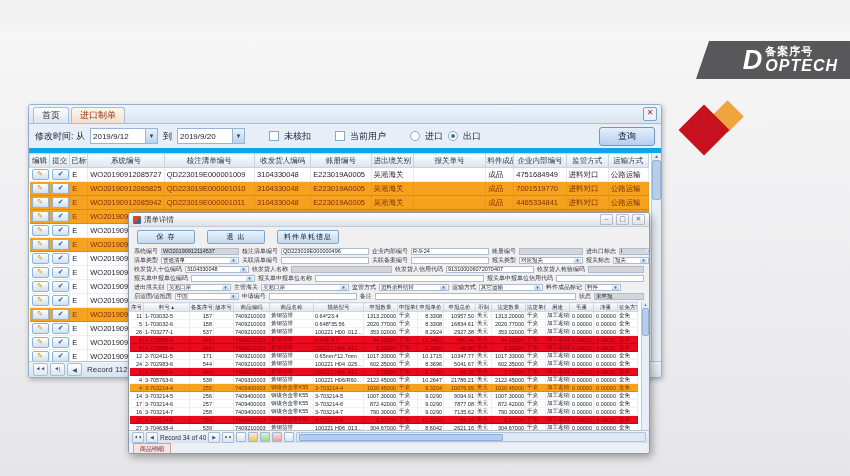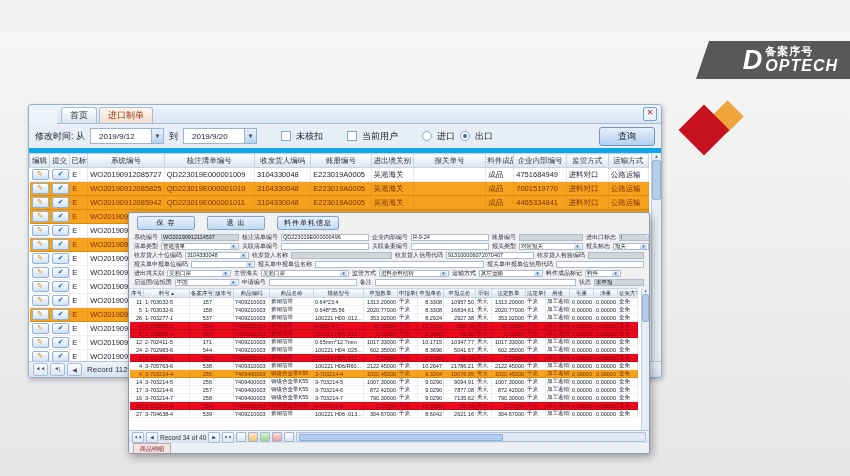--- a/index.html
+++ b/index.html
@@ -34,28 +34,28 @@
   .foot{position:absolute;left:683px;top:424px;display:flex;align-items:center;gap:6px;}
   .horn{width:24px;height:24px;border-radius:50%;background:#bcbcbe;position:relative;}
   .horn::after{content:"";position:absolute;left:7px;top:6px;border-top:6px solid transparent;border-bottom:6px solid transparent;border-right:9px solid #fff;}
   .horn::before{content:"";position:absolute;left:15px;top:9px;width:3px;height:6px;border-right:2px solid #fff;border-radius:50%;}
   .foot-name{font-size:16px;color:#a8a8aa;letter-spacing:2px;}
 
   
   .win{position:absolute;left:28px;top:104px;width:632px;height:272px;background:#eef3fa;
     border:1px solid #97afcb;border-radius:3px;overflow:hidden;box-shadow:1px 2px 5px rgba(0,0,0,.25);
     display:flex;flex-direction:column;}
-  .tabbar{height:18px;background:linear-gradient(#eef4fb,#d9e4f1);display:flex;align-items:flex-end;padding:0 4px;gap:2px;border-bottom:1px solid #a9bed7;margin-left:28px;}
+  .tabbar{height:18px;background:linear-gradient(#eef4fb,#d9e4f1);display:flex;align-items:flex-end;padding:0 4px;gap:2px;border-bottom:1px solid #a9bed7;}
   .tab{height:15px;padding:0 8px;font-size:9px;display:flex;align-items:center;background:linear-gradient(#ffffff,#d8e3f0);
     border:1px solid #a8bdd6;border-bottom:none;border-radius:3px 3px 0 0;color:#333;}
   .tab.active{color:#9c3412;background:linear-gradient(#fdf6ef,#f0e0cf);}
   .tab-x{margin-left:auto;margin-bottom:2px;width:12px;height:12px;border:1px solid #7aa0cc;background:#eaf2fc;
     color:#c42222;font-size:8px;line-height:10px;text-align:center;border-radius:2px;}
   .filterbar{height:24px;display:flex;align-items:center;font-size:9px;color:#223;padding:0 6px;gap:5px;background:#e7eef8;border-bottom:5px solid #0ea5e9;}
-  .dateinput{width:64px;height:14px;background:#fff;border:1px solid #9ab4d4;font-size:8px;display:flex;align-items:center;justify-content:space-between;padding-left:8px;}
+  .dateinput{width:64px;height:14px;background:#fff;border:1px solid #9ab4d4;font-size:8px;display:flex;align-items:center;justify-content:space-between;padding-left:2px;}
   .ddbtn{width:11px;height:100%;background:linear-gradient(#e8f1fc,#b9d2ee);border-left:1px solid #9ab4d4;font-size:6px;color:#345;display:flex;align-items:center;justify-content:center;}
   .chk{width:8px;height:8px;border:1px solid #8aa8cc;background:#fff;}
   .radio{width:8px;height:8px;border:1px solid #8aa8cc;border-radius:50%;background:#fff;position:relative;}
   .radio.sel::after{content:"";position:absolute;inset:2px;background:#3a6ea5;border-radius:50%;}
   .gap{width:14px;}
   .btn-query{margin-left:auto;width:54px;height:17px;background:linear-gradient(#e5effb,#b4cfee);border:1px solid #6e96c4;border-radius:3px;
     font-size:9px;color:#112;display:flex;align-items:center;justify-content:center;}
   .mzone{flex:1;position:relative;overflow:hidden;background:#fff;}
   table.mtable{border-collapse:collapse;table-layout:fixed;width:620px;font-size:7.5px;}
   .mtable th{height:13px;background:linear-gradient(#fcfdfe,#dbe4ee);border:1px solid #c8d4e2;font-weight:normal;color:#334;
@@ -485,20 +485,29 @@
       <div class="nav-btn">⯇|</div>
       <div class="nav-btn">◀</div>
       <span class="rec">Record 112 of 177</span>
       <div class="nav-btn">▶</div>
       <div class="nav-btn">|⯈</div>
       <div class="nav-btn">⯈⯈</div>
     </div>
   </div>
 
   <div class="dlg">
+    <div class="dlg-title">
+      <div class="dlg-ico"></div>
+      <span>清单详情</span>
+      <div class="dlg-ctrl">
+        <span>–</span>
+        <span>▢</span>
+        <span>✕</span>
+      </div>
+    </div>
     <div class="dlg-btnrow">
       <div class="dlg-btn">保 存</div>
       <div class="dlg-btn">退 出</div>
       <div class="dlg-btn">料件单耗信息</div>
     </div>
     <div class="dlg-form">
         <div class="frow">
           <span class="flabel">系统编号</span>
           <div class="finput gray" style="width: 78px;">
             <span>WO20190912114537</span>

